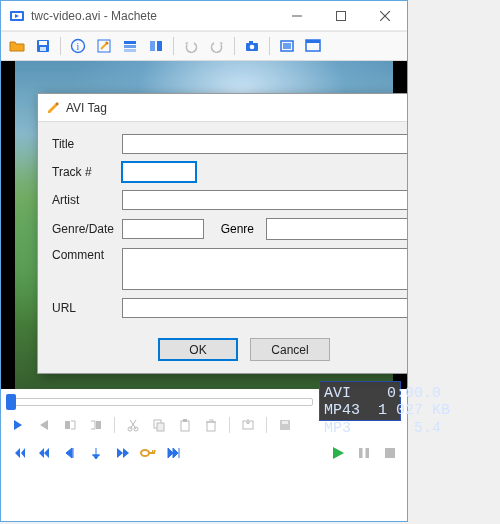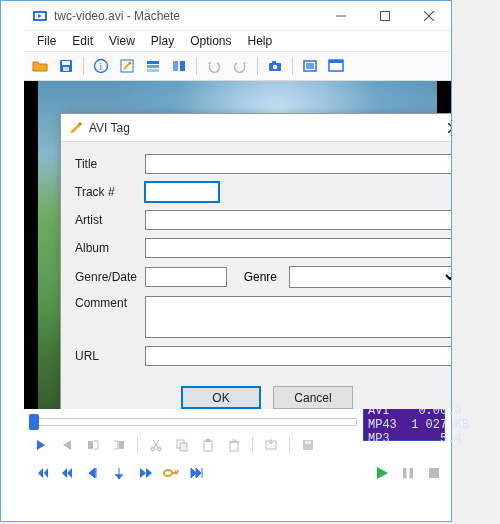--- a/index.html
+++ b/index.html
@@ -6,27 +6,26 @@
   body {
     margin: 0;
     font-family: "Segoe UI", Tahoma, sans-serif;
     font-size: 12px;
     background: #f0f0f0;
     width: 500px;
     height: 524px;
     overflow: hidden;
   }
   .window {
-    width: 452px;
+    width: 408px;
     height: 522px;
     background: #fff;
     border: 1px solid #62a7e0;
     display: flex;
     flex-direction: column;
-    padding-left: 23px;
   }
   .titlebar {
     height: 30px;
     display: flex;
     align-items: center;
     background: #fff;
     border-bottom: 1px solid #eaeaea;
   }
   .titlebar .app-icon {
     width: 16px; height: 16px;
@@ -155,24 +154,24 @@
   }
   .seek-thumb {
     position: absolute;
     left: -2px; top: -5px;
     width: 10px; height: 16px;
     background: #2a72e8;
     border-radius: 2px;
   }
   .info-panel {
     width: 82px; height: 40px;
-    background: #4c1d95;
+    background: #404040;
     color: #d4e4ff;
     font-family: "Courier New", monospace;
-    font-size: 12px;
+    font-size: 15px;
     padding: 3px 4px;
     border: 1px solid #2c52b8;
     white-space: pre;
     line-height: 1.15;
     position: relative;
     margin-top: -2px;
   }
 
   .edit-row, .play-row {
     height: 28px;
@@ -218,28 +217,20 @@
         </div>
       <div class="win-btn close">
           <svg width="10" height="10">
             <line x1="0" y1="0" x2="10" y2="10" stroke="currentColor" stroke-width="1.2"></line>
             <line x1="10" y1="0" x2="0" y2="10" stroke="currentColor" stroke-width="1.2"></line>
           </svg>
         </div>
     </div>
   </div>
 
-  <div class="menubar">
-    <span class="menu-item">File</span>
-    <span class="menu-item">Edit</span>
-    <span class="menu-item">View</span>
-    <span class="menu-item">Play</span>
-    <span class="menu-item">Options</span>
-    <span class="menu-item">Help</span>
-  </div>
 
   <div class="toolbar">
     <div class="tb-btn">
         <svg width="16" height="16" viewBox="0 0 16 16">
           <path d="M1 4 h5 l1 2 h8 v7 H1 z" fill="#f5a623" stroke="#c47f10"></path>
         </svg>
       </div>
     <div class="tb-btn">
         <svg width="16" height="16" viewBox="0 0 16 16">
           <rect x="2" y="2" width="12" height="12" fill="#2a72e8" rx="1"></rect>
@@ -334,24 +325,20 @@
         </div>
         <div class="row">
           <span class="lbl">Track #</span>
           <input type="text" class="focused" style="width: 74px;" value="">
         </div>
         <div class="row">
           <span class="lbl">Artist</span>
           <input type="text" style="flex: 1 1 0%;" value="">
         </div>
         <div class="row">
-          <span class="lbl">Album</span>
-          <input type="text" style="flex: 1 1 0%;" value="">
-        </div>
-        <div class="row">
           <span class="lbl">Genre/Date</span>
           <input type="text" style="width: 82px;" value="">
           <span style="width:50px;text-align:right;margin-right:12px">Genre</span>
           <select style="flex:1"><option></option></select>
         </div>
         <div class="row" style="align-items:flex-start">
           <span class="lbl">Comment</span>
           <textarea style="flex: 1 1 0%;"></textarea>
         </div>
         <div class="row" style="margin-top:4px">

